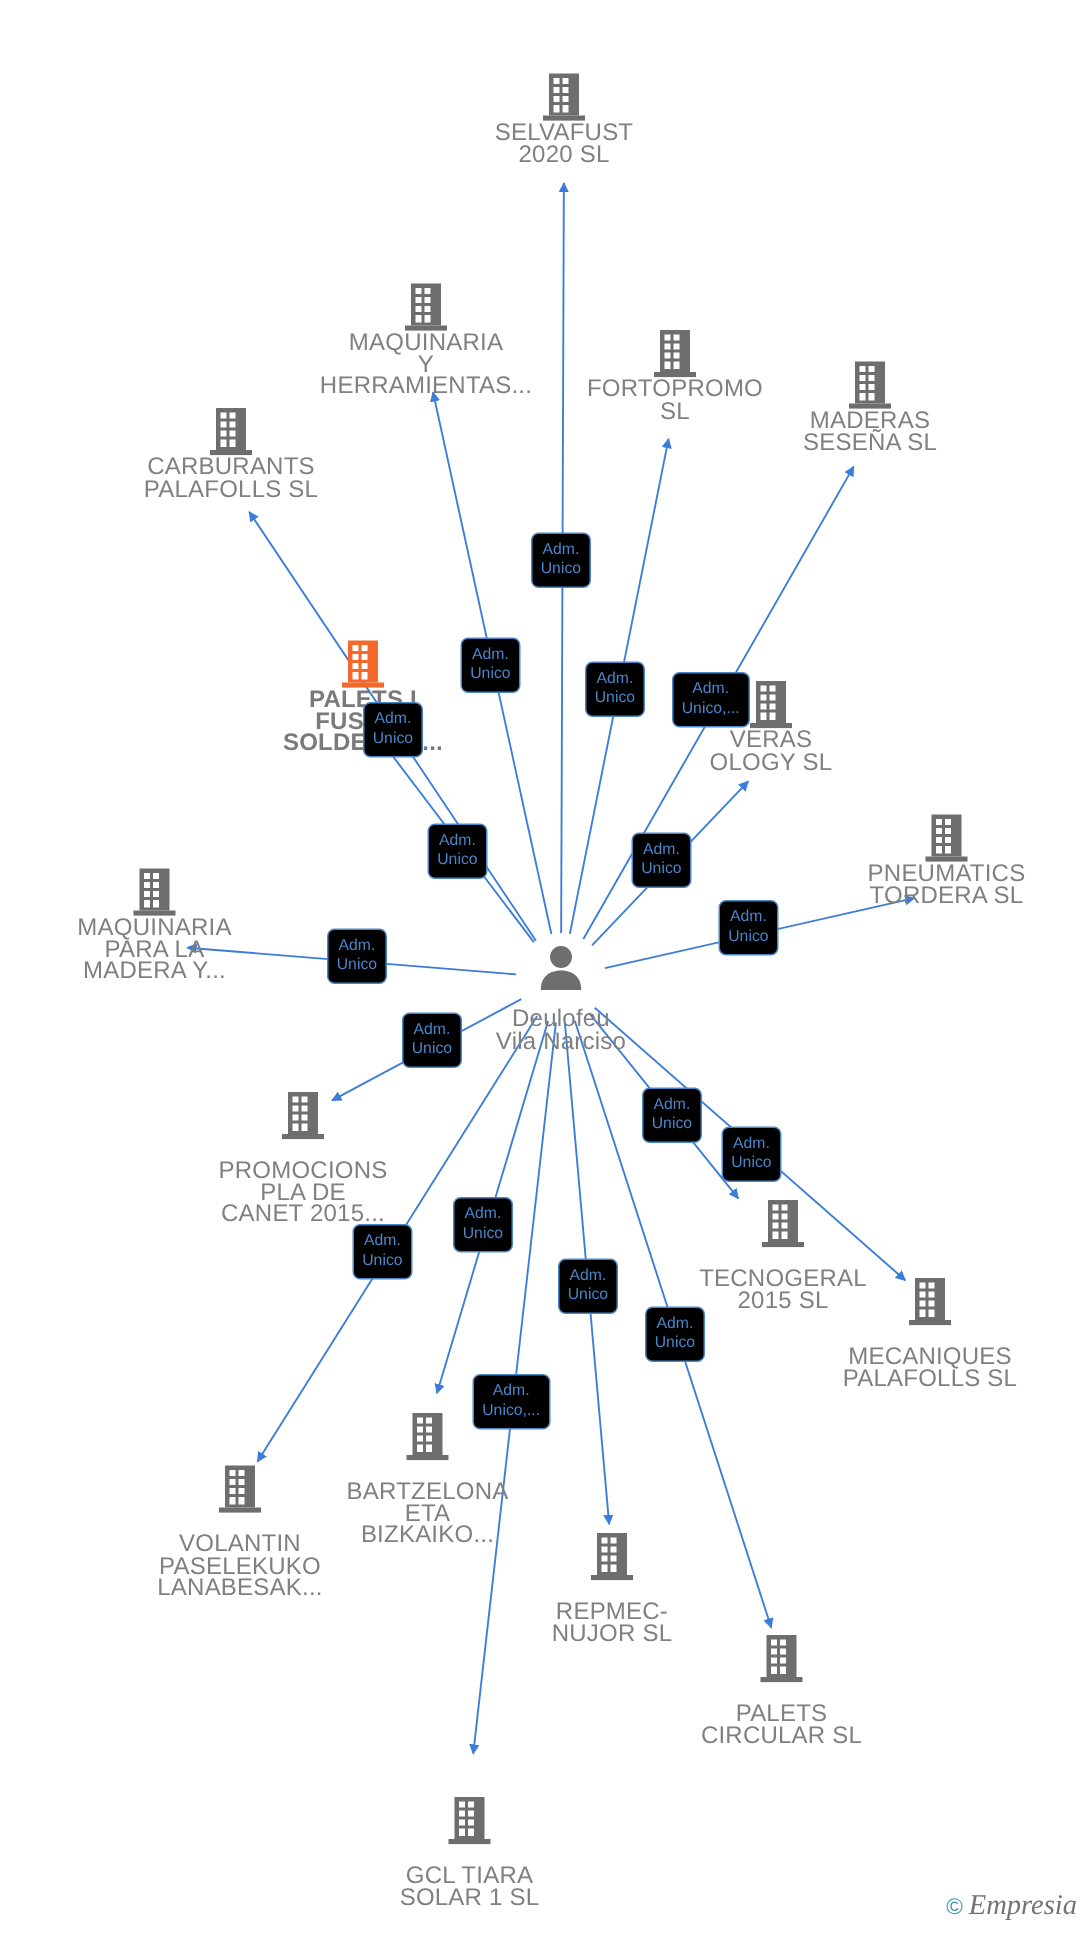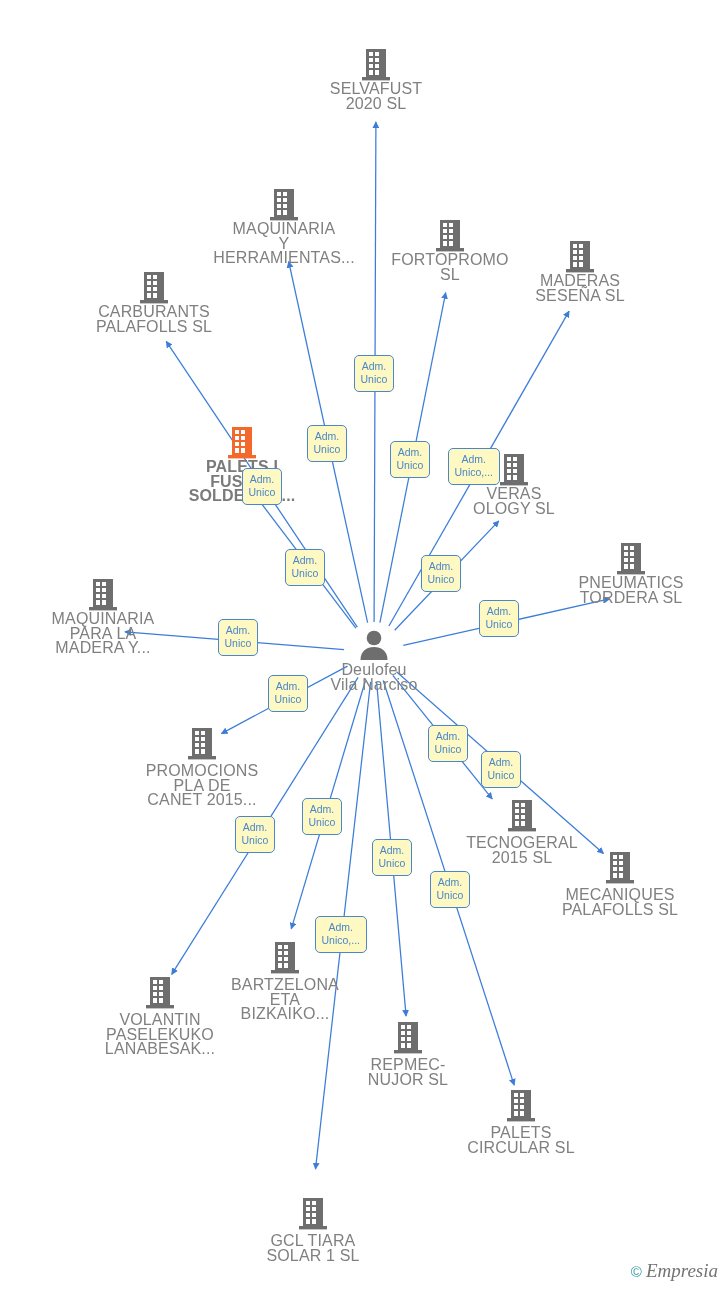--- a/index.html
+++ b/index.html
@@ -47,28 +47,28 @@
     font-weight: bold;
   }
   .node-icon {
     width: 32px;
     height: 34px;
     display: block;
   }
   .node.label-top .node-label { order: 1; margin-bottom: 2px; }
   .node.label-top .node-icon   { order: 2; }
   .node.label-bottom .node-icon  { order: 1; }
-  .node.label-bottom .node-label { order: 2; margin-top: 3px; }
+  .node.label-bottom .node-label { order: 2; margin-top: 13px; }
 
   .person-icon { width: 34px; height: 30px; }
 
   .badge {
     position: absolute;
     box-sizing: border-box;
-    background: #fef9c3;
+    background: #000000;
     border: 1.3px solid #4a86c8;
     border-radius: 5px;
     color: #4a86c8;
     font-size: 10.5px;
     line-height: 13px;
     padding: 4px 6px 5px 6px;
     text-align: center;
     white-space: pre-line;
     font-family: "Liberation Sans", sans-serif;
   }

